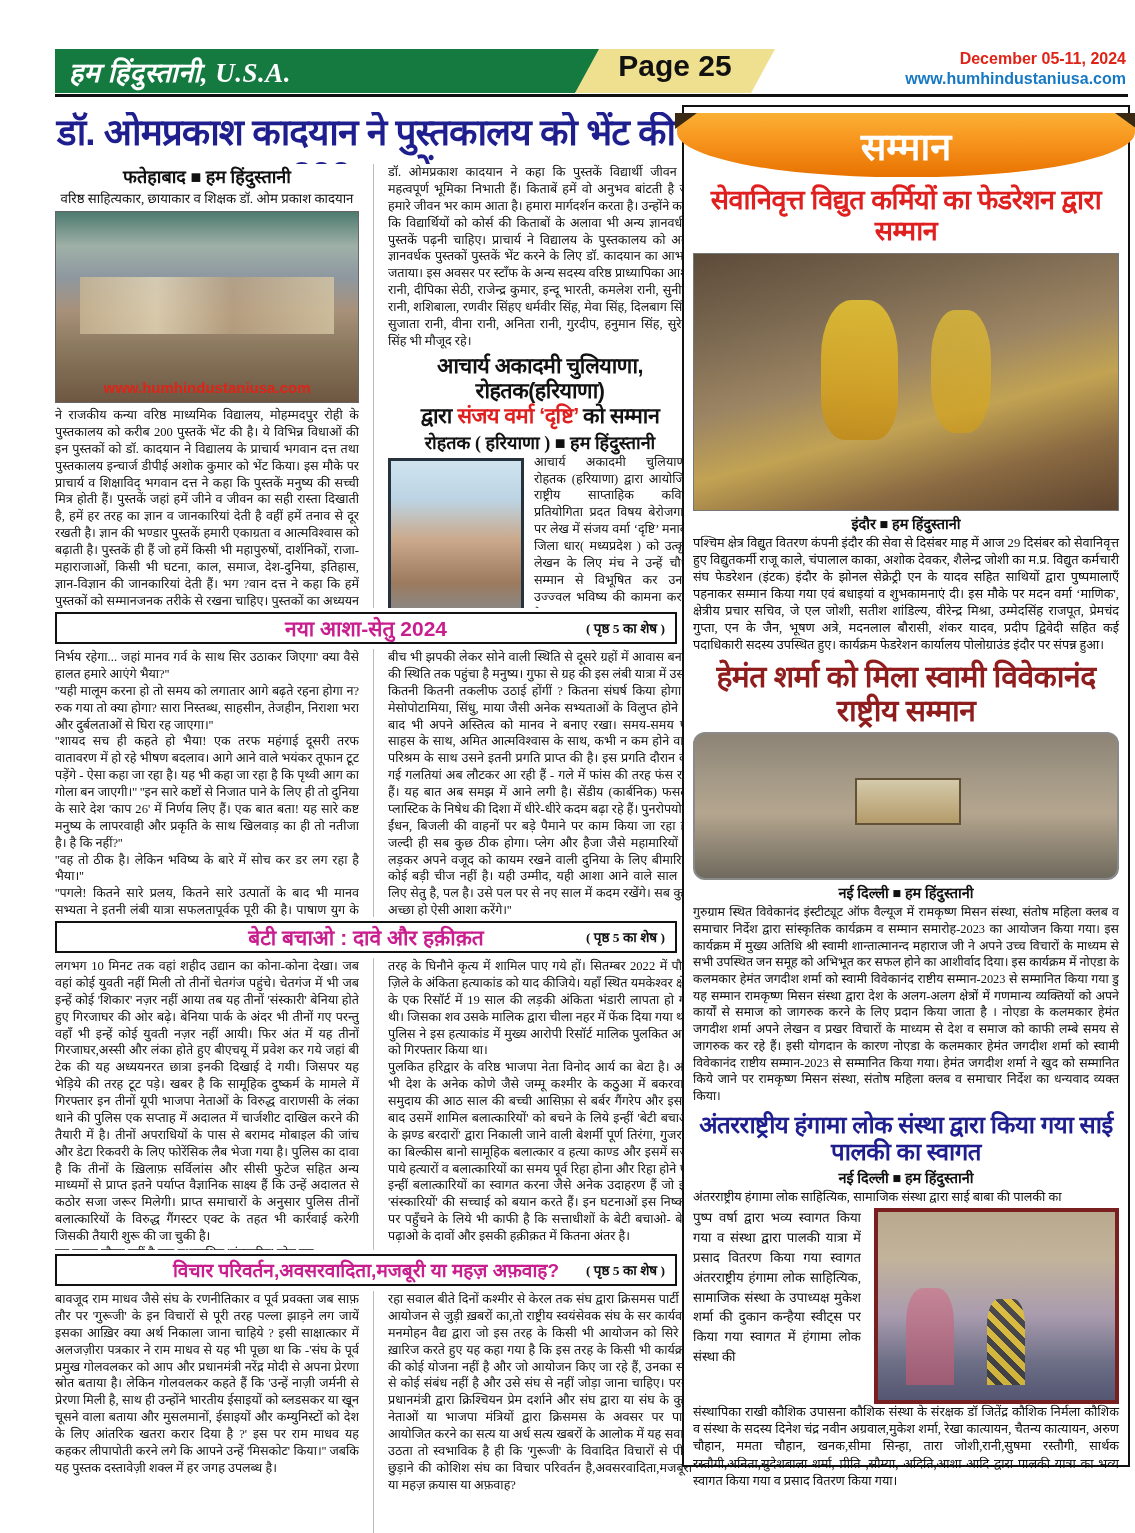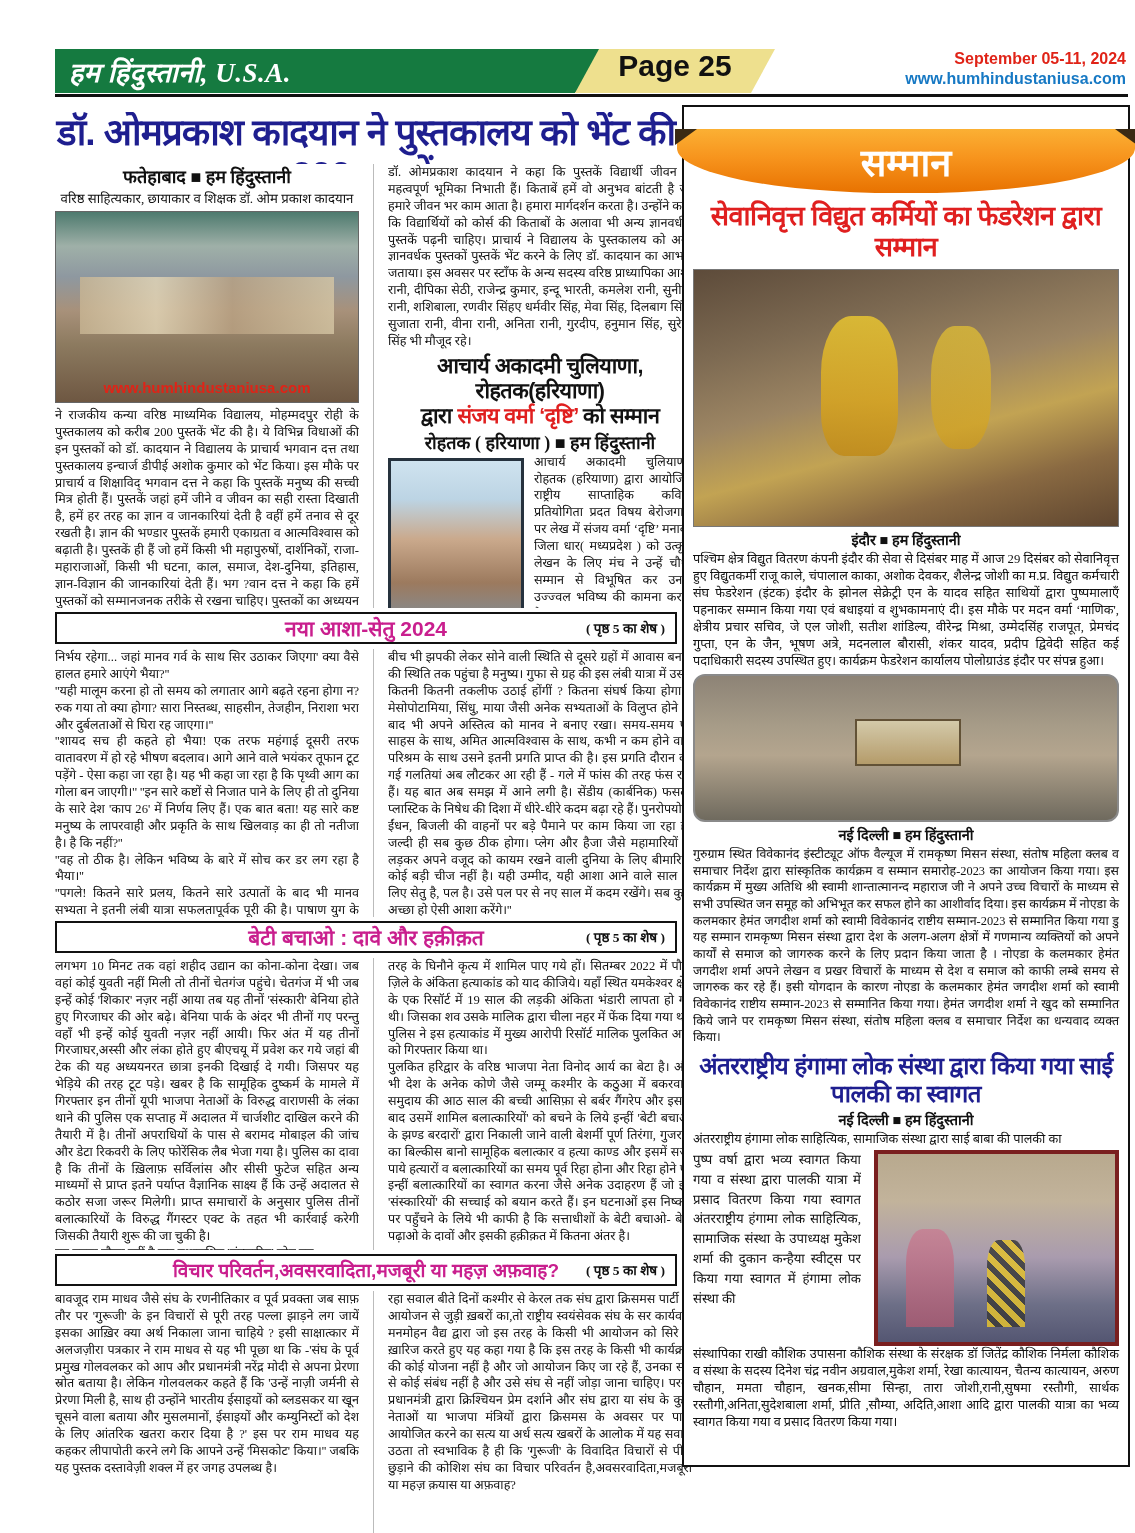--- a/index.html
+++ b/index.html
@@ -49,21 +49,21 @@
     display:flex; align-items:center; justify-content:center; }
   .section-title { color:#c91f8e; font-weight:bold; font-size:21px; font-family:"Liberation Sans",sans-serif; }
   .section-cont { position:absolute; right:10px; top:50%; transform:translateY(-50%);
     font-weight:bold; font-size:13.5px; color:#111; }
   .asha-cols { height:268px; }
   .beti-cols { height:292px; }
   .vichar-cols { height:252px; }
 
   
   .right-block { position:absolute; left:682px; top:105px; width:448px; height:1362px;
-    border:2.5px solid #111; background:#fff; padding:16px 9px; }
+    border:2.5px solid #111; background:#fff; padding:0 9px; }
   .ribbon { position:relative; margin:6px -16px 0; height:64px;
     background:linear-gradient(180deg,#fbb034 0%,#f7941d 45%,#e87200 100%);
     border-radius:10px 10px 48% 48% / 10px 10px 70% 70%;
     display:flex; align-items:center; justify-content:center; }
   .ribbon::before, .ribbon::after { content:""; position:absolute; top:0; width:0; height:0; border-style:solid; }
   .ribbon::before { left:-2px; border-width:16px 22px 0 0; border-color:#3a2a14 transparent transparent transparent; }
   .ribbon::after  { right:-2px; border-width:0 22px 16px 0; border-color:transparent #3a2a14 transparent transparent; }
   .ribbon-text { color:#fff; font-weight:bold; font-size:38px; font-family:"Liberation Sans",sans-serif; }
 
   .r-headline { text-align:center; font-weight:bold; line-height:1.14; font-family:"Liberation Sans",sans-serif; letter-spacing:-0.5px; }
@@ -99,21 +99,21 @@
 <div class="page">
 
   <div class="header">
     <div class="masthead-band">
       <span class="masthead">हम हिंदुस्तानी, U.S.A.</span>
     </div>
     <div class="page-band">
       <span class="pagelabel">Page 25</span>
     </div>
     <div class="header-right">
-      <div class="date">September 05-11, 2024</div>
+      <div class="date">December 05-11, 2024</div>
       <div class="site">www.humhindustaniusa.com</div>
     </div>
   </div>
 
   <div class="left-block">
 
     <div class="main-headline">डॉ. ओमप्रकाश कादयान ने पुस्तकालय को भेंट की 200 पुस्तकें</div>
 
     <div class="cols books-cols">
       <div class="col">
@@ -184,20 +184,21 @@
 
     <div class="ribbon">
       <span class="ribbon-text">सम्मान</span>
     </div>
 
     <div class="r-headline red">सेवानिवृत्त विद्युत कर्मियों का फेडरेशन द्वारा सम्मान</div>
     <div class="photo photo-fed"></div>
     <div class="r-byline">इंदौर ■ हम हिंदुस्तानी</div>
     <div class="r-body">पश्चिम क्षेत्र विद्युत वितरण कंपनी इंदौर की सेवा से दिसंबर माह में आज 29 दिसंबर को सेवानिवृत्त हुए विद्युतकर्मी राजू काले, चंपालाल काका, अशोक देवकर, शैलेन्द्र जोशी का म.प्र. विद्युत कर्मचारी संघ फेडरेशन (इंटक) इंदौर के झोनल सेक्रेट्री एन के यादव सहित साथियों द्वारा पुष्पमालाएँ पहनाकर सम्मान किया गया एवं बधाइयां व शुभकामनाएं दी। इस मौके पर मदन वर्मा ‘माणिक', क्षेत्रीय प्रचार सचिव, जे एल जोशी, सतीश शांडिल्य, वीरेन्द्र मिश्रा, उम्मेदसिंह राजपूत, प्रेमचंद गुप्ता, एन के जैन, भूषण अत्रे, मदनलाल बौरासी, शंकर यादव, प्रदीप द्विवेदी सहित कई पदाधिकारी सदस्य उपस्थित हुए। कार्यक्रम फेडरेशन कार्यालय पोलोग्राउंड इंदौर पर संपन्न हुआ।</div>
 
+    <div class="r-headline maroon">हेमंत शर्मा को मिला स्वामी विवेकानंद राष्ट्रीय सम्मान</div>
     <div class="photo photo-hemant"></div>
     <div class="r-byline">नई दिल्ली ■ हम हिंदुस्तानी</div>
     <div class="r-body" style="font-size:12.4px;">गुरुग्राम स्थित विवेकानंद इंस्टीट्यूट ऑफ वैल्यूज में रामकृष्ण मिसन संस्था, संतोष महिला क्लब व समाचार निर्देश द्वारा सांस्कृतिक कार्यक्रम व सम्मान समारोह-2023 का आयोजन किया गया। इस कार्यक्रम में मुख्य अतिथि श्री स्वामी शान्तात्मानन्द महाराज जी ने अपने उच्च विचारों के माध्यम से सभी उपस्थित जन समूह को अभिभूत कर सफल होने का आशीर्वाद दिया। इस कार्यक्रम में नोएडा के कलमकार हेमंत जगदीश शर्मा को स्वामी विवेकानंद राष्टीय सम्मान-2023 से सम्मानित किया गया डु यह सम्मान रामकृष्ण मिसन संस्था द्वारा देश के अलग-अलग क्षेत्रों में गणमान्य व्यक्तियों को अपने कार्यों से समाज को जागरुक करने के लिए प्रदान किया जाता है । नोएडा के कलमकार हेमंत जगदीश शर्मा अपने लेखन व प्रखर विचारों के माध्यम से देश व समाज को काफी लम्बे समय से जागरुक कर रहे हैं। इसी योगदान के कारण नोएडा के कलमकार हेमंत जगदीश शर्मा को स्वामी विवेकानंद राष्टीय सम्मान-2023 से सम्मानित किया गया। हेमंत जगदीश शर्मा ने खुद को सम्मानित किये जाने पर रामकृष्ण मिसन संस्था, संतोष महिला क्लब व समाचार निर्देश का धन्यवाद व्यक्त किया।</div>
 
     <div class="r-headline navy">अंतरराष्ट्रीय हंगामा लोक संस्था द्वारा किया गया साई पालकी का स्वागत</div>
     <div class="r-byline">नई दिल्ली ■ हम हिंदुस्तानी</div>
     <div class="r-body">अंतरराष्ट्रीय हंगामा लोक साहित्यिक, सामाजिक संस्था द्वारा साई बाबा की पालकी का</div>
     <div class="palki-row">
       <div class="palki-side">पुष्प वर्षा द्वारा भव्य स्वागत किया गया व संस्था द्वारा पालकी यात्रा में प्रसाद वितरण किया गया स्वागत अंतरराष्ट्रीय हंगामा लोक साहित्यिक, सामाजिक संस्था के उपाध्यक्ष मुकेश शर्मा की दुकान कन्हैया स्वीट्स पर किया गया स्वागत में हंगामा लोक संस्था की</div>
       <div class="photo photo-palki"></div>

